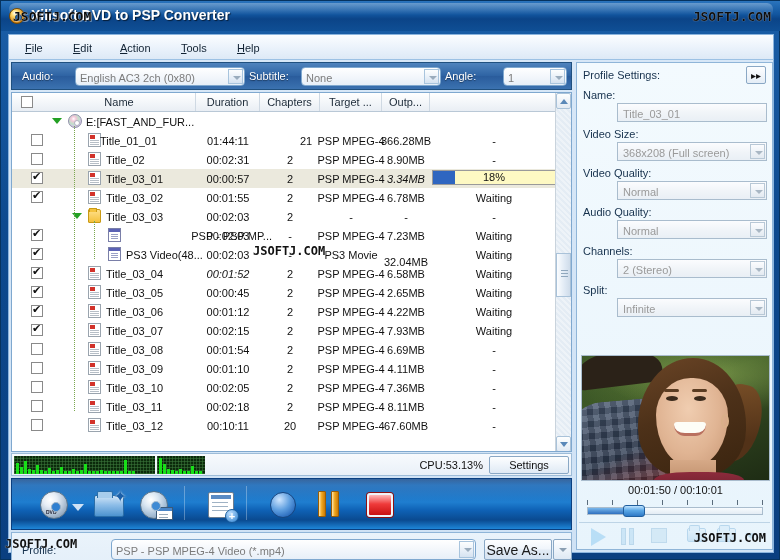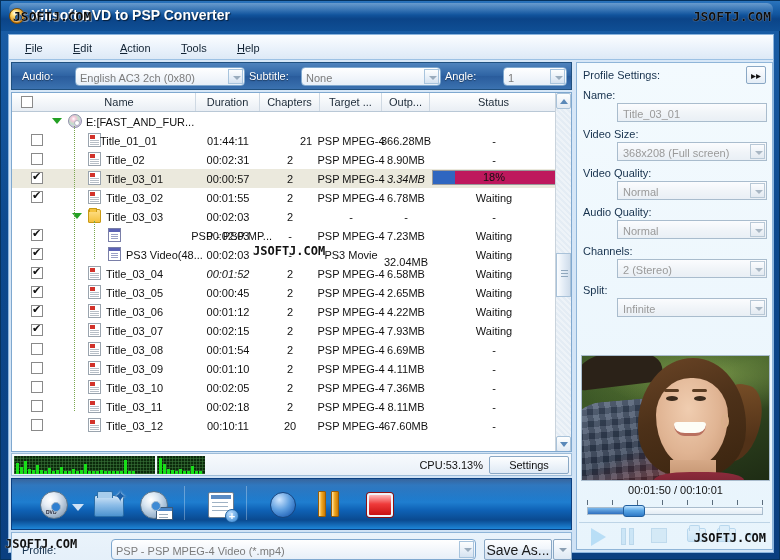--- a/index.html
+++ b/index.html
@@ -189,21 +189,21 @@
   .ic-prof:before{
     content:""; position:absolute; left:0px; top:0px; width:11px; height:3px; background:#5b62b5;
   }
   .ic-prof:after{
     content:""; position:absolute; left:2px; top:5px; width:7px; height:1px;
     background:#9aa0c6; box-shadow: 0 2px 0 #9aa0c6, 0 4px 0 #9aa0c6;
   }
 
   .prog-wrap {
     position:absolute; top:1px; height:15px;
-    background:#be185d; border:1px solid #9a9a9a;
+    background:#fef9c3; border:1px solid #9a9a9a;
   }
   .prog-fill { position:absolute; left:0; top:0; height:13px; background:#2f66c0; }
   .prog-txt {
     position:absolute; left:0; top:0; width:100%; height:13px; line-height:13px;
     text-align:center; font-size:11px; color:#111;
   }
 
   
   .vsb {
     position:absolute; right:0; top:0; width:16px; height:359px;
@@ -591,21 +591,20 @@
       </div>
 
       <div class="listbox">
         <div class="lhead">
           <div class="hdr-chk"></div>
           <div class="cell" style="left:31px;  width:153px;">Name</div>
           <div class="cell" style="left:184px; width:64px;">Duration</div>
           <div class="cell" style="left:248px; width:60px;">Chapters</div>
           <div class="cell" style="left:308px; width:62px;">Target ...</div>
           <div class="cell" style="left:370px; width:48px;">Outp...</div>
-          <div class="cell" style="left:418px; width:127px; border-right:none;">Status</div>
         </div>
         <div class="rows" id="rows-host">
             <div class="row" style="top: 0px;">
               <div class="tri" style="left: 40px; top: 6px;"></div>
               <div class="ic ic-disc" style="left: 56px;"></div>
               <div class="nm" style="left: 74px; width: 186px;">E:[FAST_AND_FUR...</div>
               <div class="c" style="left: 180px; width: 72px;"></div>
               <div class="c" style="left: 252px; width: 52px;"></div>
               <div class="c" style="left: 304px; width: 70px;"></div>
               <div class="c" style="left: 368px; width: 52px;"></div>

